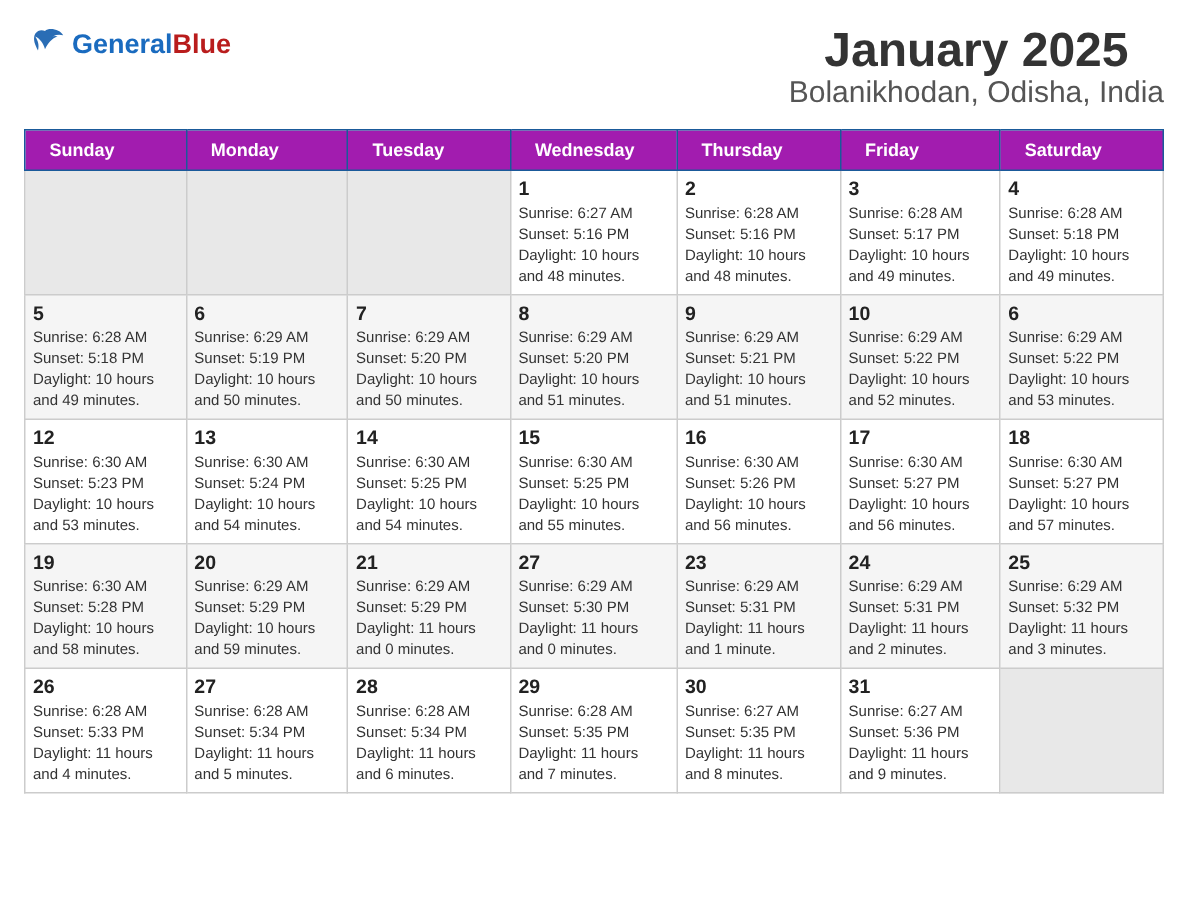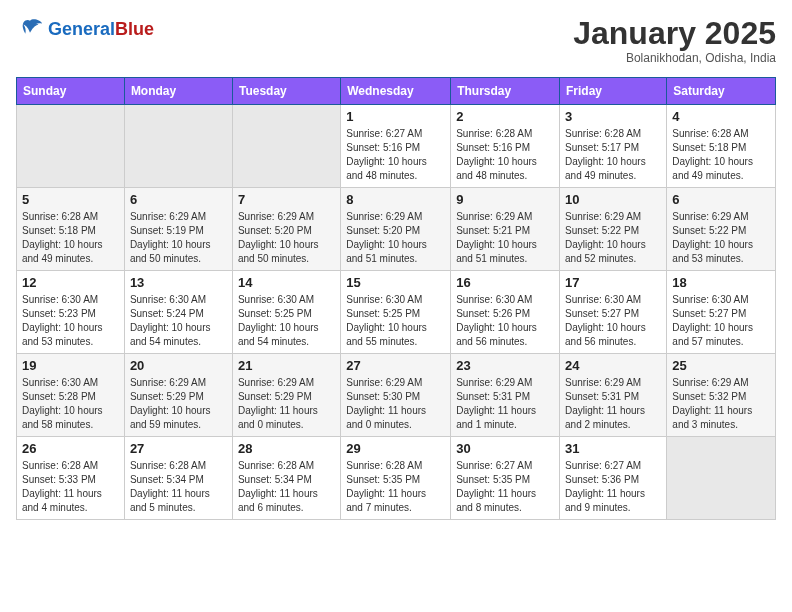--- a/index.html
+++ b/index.html
@@ -28,42 +28,42 @@
       line-height: 1.1;
     }
     .logo-text span {
       color: #1a6bbf;
     }
     .logo-bird {
       width: 28px;
       height: 28px;
     }
     .title-block {
-      text-align: right;
+      text-align: center;
     }
     .month-title {
       font-size: 32px;
       font-weight: bold;
       color: #333;
       line-height: 1.1;
     }
     .location {
-      font-size: 12px;
+      font-size: 20px;
       color: #555;
     }
     table {
       width: 100%;
       border-collapse: collapse;
       font-size: 11px;
     }
     thead th {
-      background-color: #8b5cf6;
+      background-color: #a21caf;
       color: #fff;
       text-align: left;
-      padding: 6px 6px;
+      padding: 6px 16px;
       font-size: 12px;
       font-weight: bold;
       border: 1px solid #1a5a9a;
     }
     tbody td {
       border: 1px solid #ccc;
       vertical-align: top;
       padding: 4px 5px;
       width: 113px;
       min-height: 80px;

